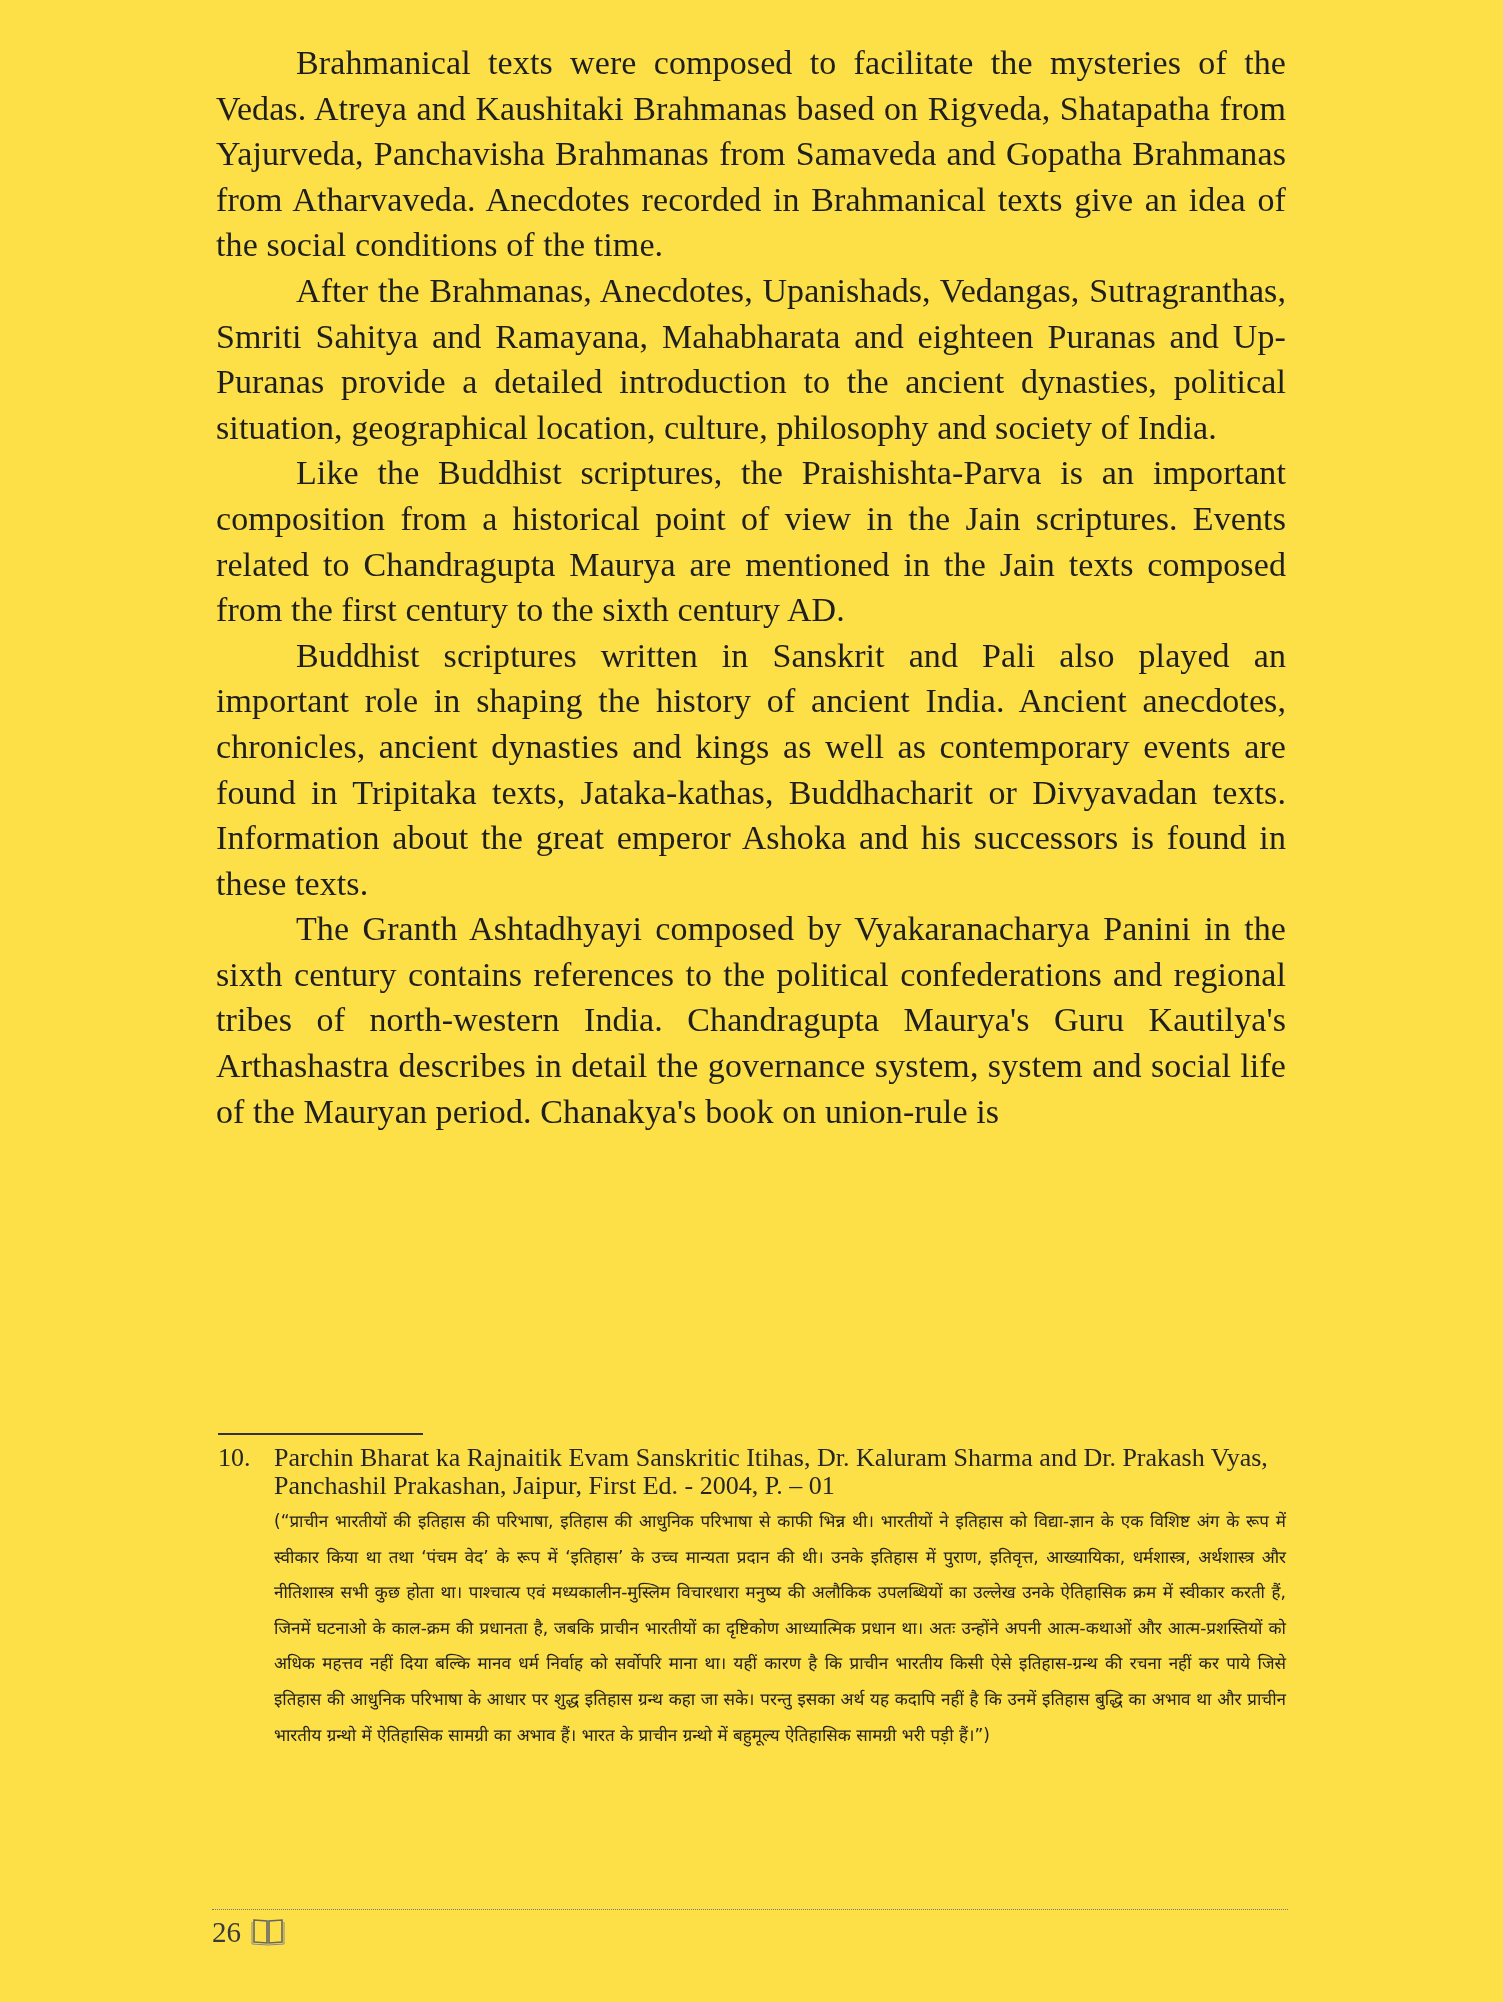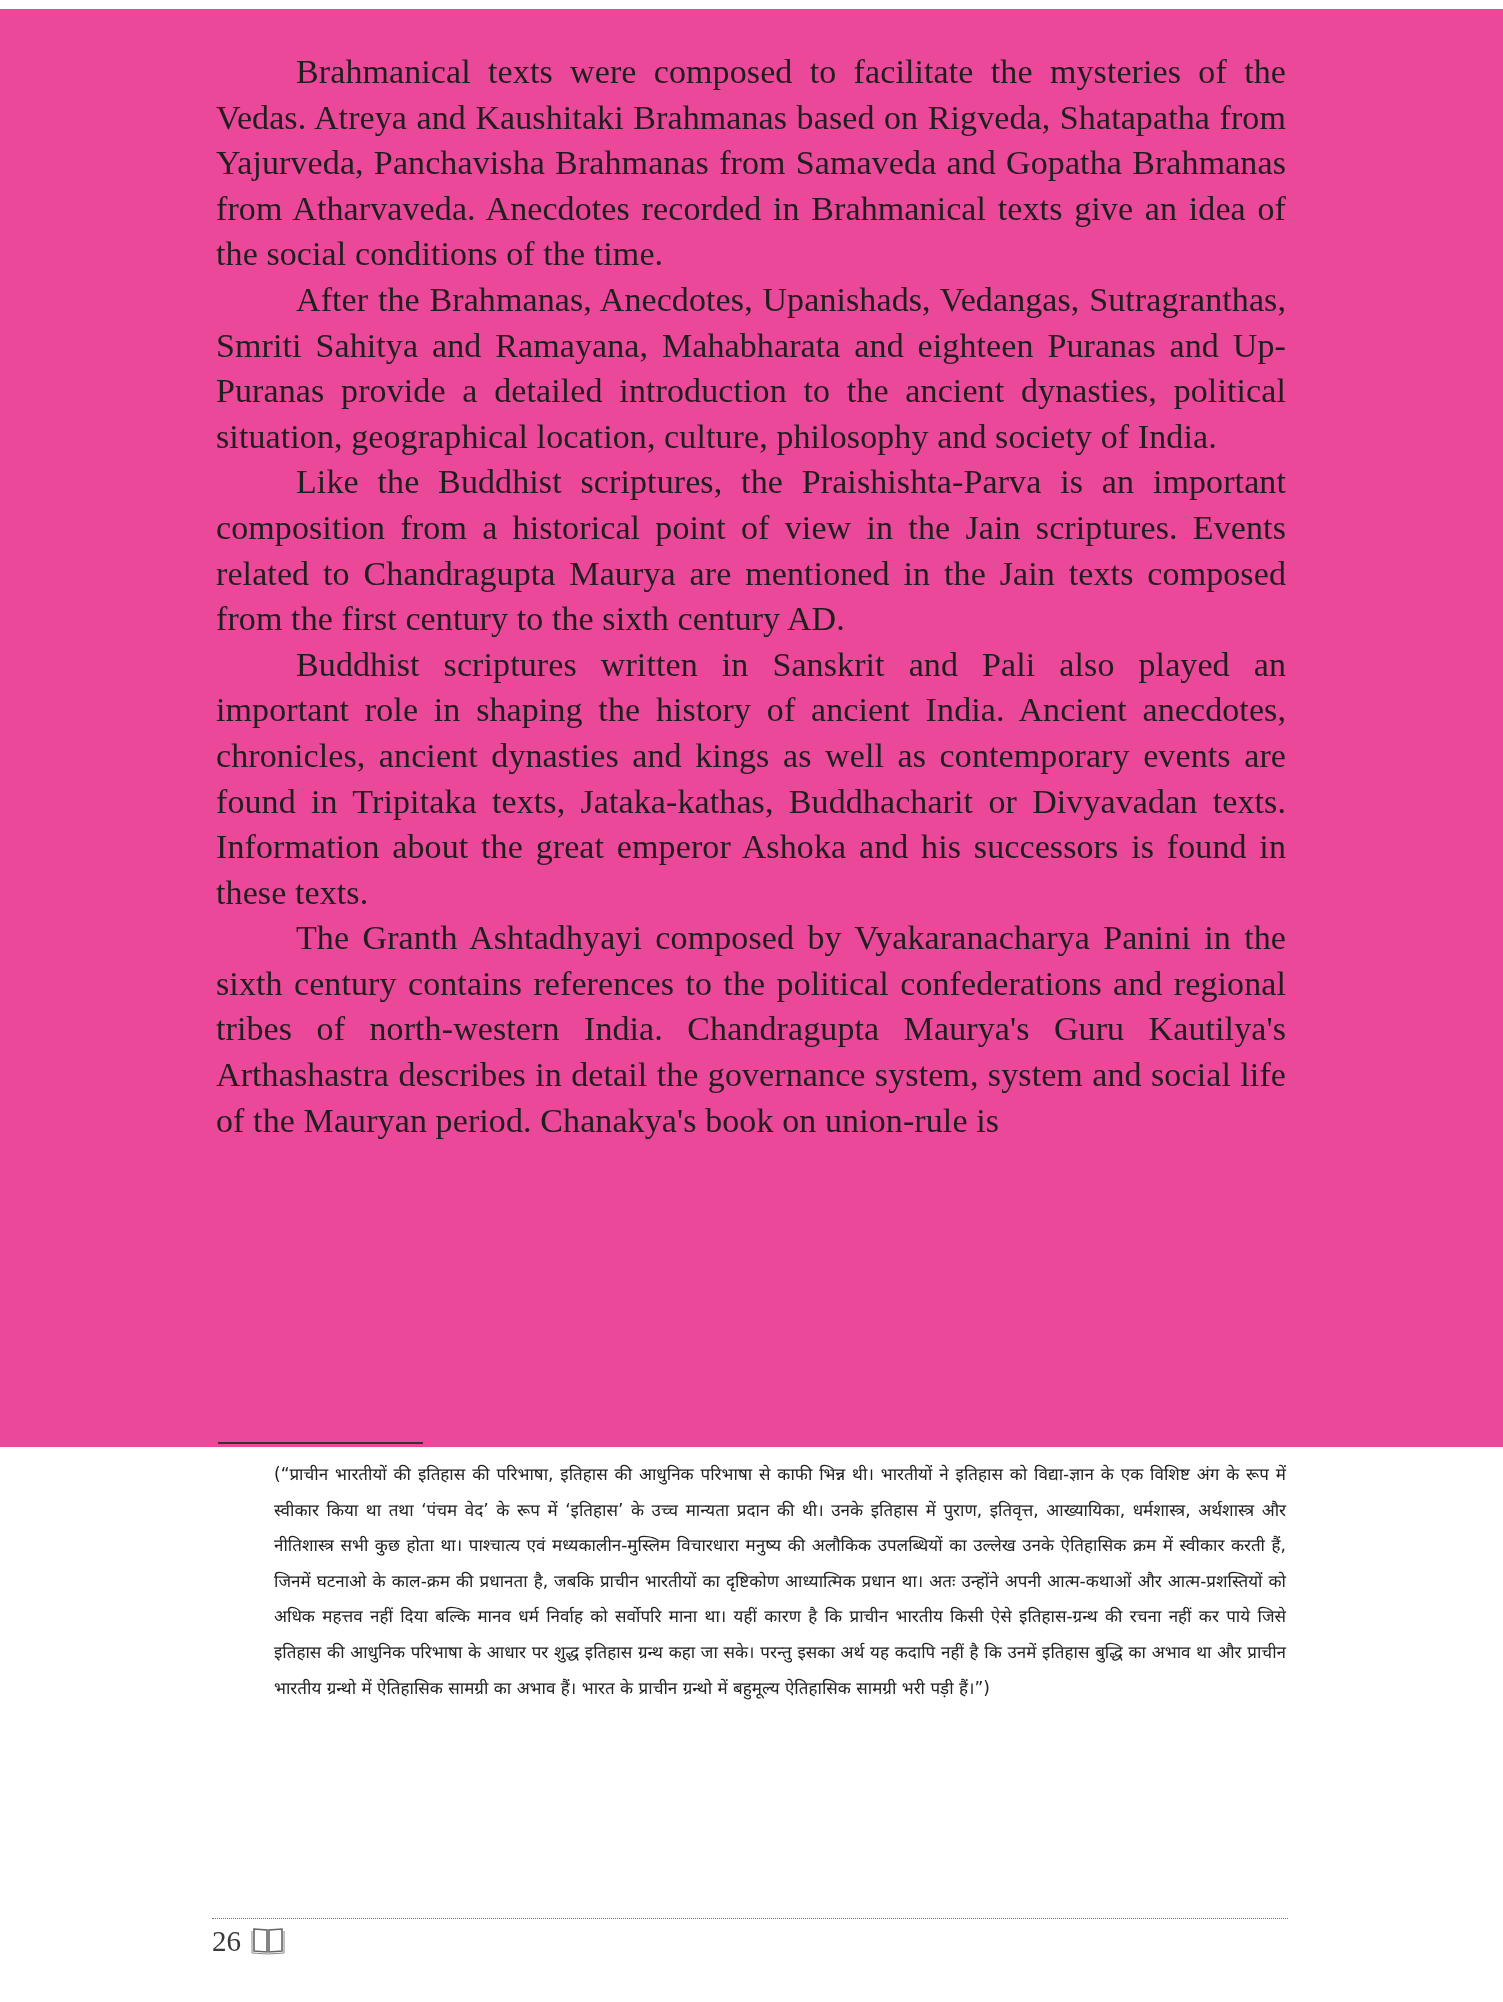--- a/index.html
+++ b/index.html
@@ -1,17 +1,17 @@
 <!DOCTYPE html>
 <html><head>
 <meta charset="utf-8">
 <style>
   html, body { margin: 0; padding: 0; background: #ffffff; }
   body { width: 1503px; height: 2002px; position: relative; overflow: hidden; color: #1e1e1e; }
-  .page { position: absolute; left: 0; top: 0; width: 1503px; height: 1438px; background: #ec4899; margin-top: 9px; }
+  .page { position: absolute; left: 0; top: 0; width: 1503px; height: 2002px; background: #fde047; }
   .body-text {
     position: absolute; left: 216px; top: 40px; width: 1070px;
     font-family: "Liberation Serif", serif; font-size: 34px; line-height: 45.6px;
     text-align: justify; color: #1f1f1f; letter-spacing: 0.1px;
   }
   .body-text p { margin: 0; text-indent: 80px; }
   .fn-rule { position: absolute; left: 218px; top: 1433px; width: 205px; height: 0; border-top: 2px solid #333; }
   .footnote {
     position: absolute; left: 218px; top: 1444px; width: 1068px;
     font-family: "Liberation Serif", serif; color: #262626;
@@ -41,20 +41,24 @@
     <p>Brahmanical texts were composed to facilitate the mysteries of the Vedas. Atreya and Kaushitaki Brahmanas based on Rigveda, Shatapatha from Yajurveda, Panchavisha Brahmanas from Samaveda and Gopatha Brahmanas from Atharvaveda. Anecdotes recorded in Brahmanical texts give an idea of the social conditions of the time.</p>
     <p>After the Brahmanas, Anecdotes, Upanishads, Vedangas, Sutragranthas, Smriti Sahitya and Ramayana, Mahabharata and eighteen Puranas and Up-Puranas provide a detailed introduction to the ancient dynasties, political situation, geographical location, culture, philosophy and society of India.</p>
     <p>Like the Buddhist scriptures, the Praishishta-Parva is an important composition from a historical point of view in the Jain scriptures. Events related to Chandragupta Maurya are mentioned in the Jain texts composed from the first century to the sixth century AD.</p>
     <p>Buddhist scriptures written in Sanskrit and Pali also played an important role in shaping the history of ancient India. Ancient anecdotes, chronicles, ancient dynasties and kings as well as contemporary events are found in Tripitaka texts, Jataka-kathas, Buddhacharit or Divyavadan texts. Information about the great emperor Ashoka and his successors is found in these texts.</p>
     <p>The Granth Ashtadhyayi composed by Vyakaranacharya Panini in the sixth century contains references to the political confederations and regional tribes of north-western India. Chandragupta Maurya's Guru Kautilya's Arthashastra describes in detail the governance system, system and social life of the Mauryan period. Chanakya's book on union-rule is</p>
   </div>
 
   <div class="fn-rule"></div>
 
   <div class="footnote">
+    <div class="fn-head">
+      <span class="fn-num">10.</span>
+      <span class="fn-cite">Parchin Bharat ka Rajnaitik Evam Sanskritic Itihas, Dr. Kaluram Sharma and Dr. Prakash Vyas, Panchashil Prakashan, Jaipur, First Ed. - 2004, P. – 01</span>
+    </div>
     <div class="fn-hindi">(“प्राचीन भारतीयों की इतिहास की परिभाषा, इतिहास की आधुनिक परिभाषा से काफी भिन्न थी। भारतीयों ने इतिहास को विद्या-ज्ञान के एक विशिष्ट अंग के रूप में स्वीकार किया था तथा ‘पंचम वेद’ के रूप में ‘इतिहास’ के उच्च मान्यता प्रदान की थी। उनके इतिहास में पुराण, इतिवृत्त, आख्यायिका, धर्मशास्त्र, अर्थशास्त्र और नीतिशास्त्र सभी कुछ होता था। पाश्चात्य एवं मध्यकालीन-मुस्लिम विचारधारा मनुष्य की अलौकिक उपलब्धियों का उल्लेख उनके ऐतिहासिक क्रम में स्वीकार करती हैं, जिनमें घटनाओ के काल-क्रम की प्रधानता है, जबकि प्राचीन भारतीयों का दृष्टिकोण आध्यात्मिक प्रधान था। अतः उन्होंने अपनी आत्म-कथाओं और आत्म-प्रशस्तियों को अधिक महत्तव नहीं दिया बल्कि मानव धर्म निर्वाह को सर्वोपरि माना था। यहीं कारण है कि प्राचीन भारतीय किसी ऐसे इतिहास-ग्रन्थ की रचना नहीं कर पाये जिसे इतिहास की आधुनिक परिभाषा के आधार पर शुद्ध इतिहास ग्रन्थ कहा जा सके। परन्तु इसका अर्थ यह कदापि नहीं है कि उनमें इतिहास बुद्धि का अभाव था और प्राचीन भारतीय ग्रन्थो में ऐतिहासिक सामग्री का अभाव हैं। भारत के प्राचीन ग्रन्थो में बहुमूल्य ऐतिहासिक सामग्री भरी पड़ी हैं।”)</div>
   </div>
 
   <div class="foot-rule"></div>
 
   <div class="running-foot">
     <span class="page-num">26</span>
     <span class="book-icon">
       <svg width="34" height="30" viewBox="0 0 34 30">
         <path d="M3 4 L3 26 L16 27 L16 5 Z" fill="none" stroke="#666" stroke-width="1.6"></path>

